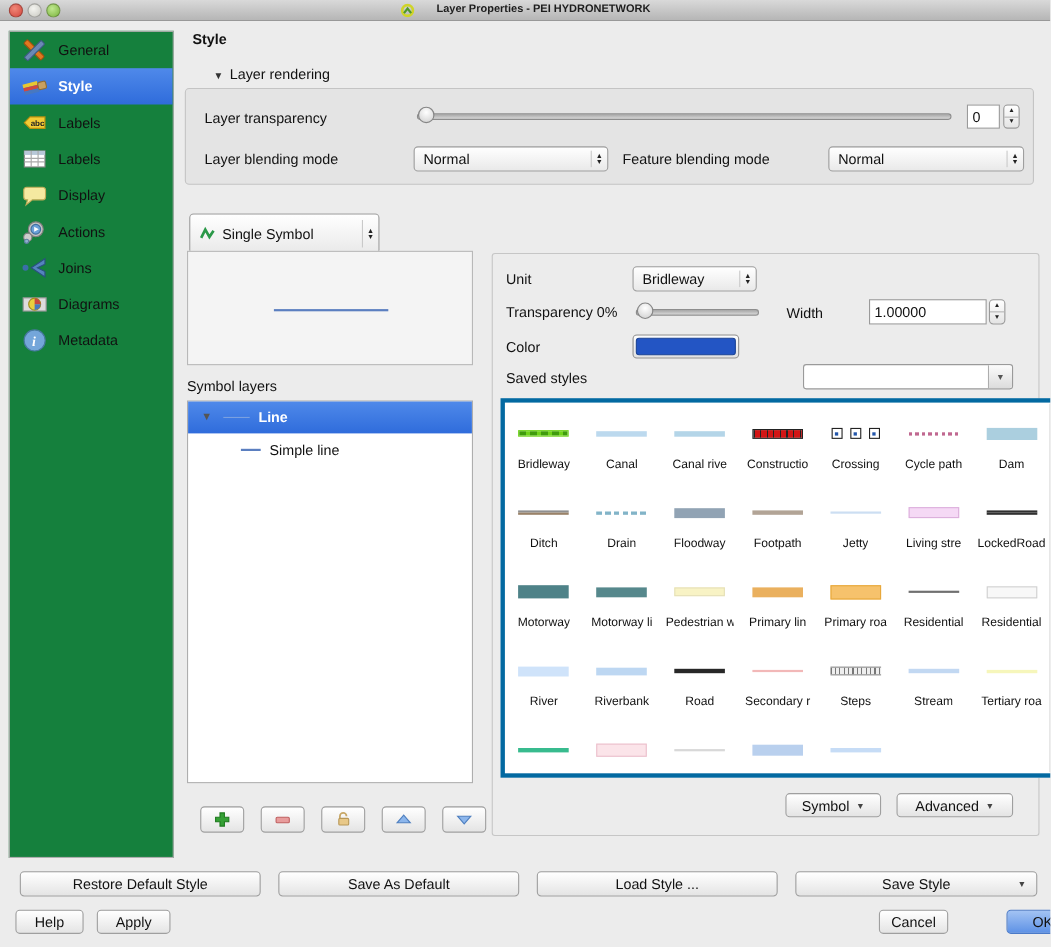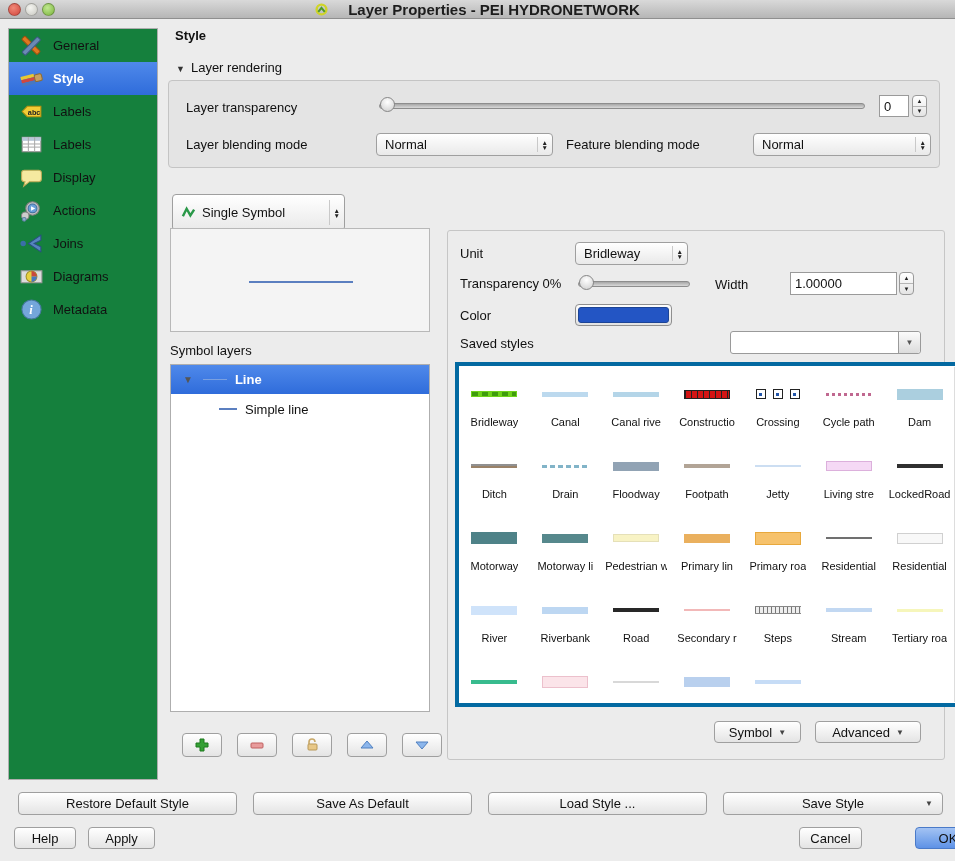--- a/index.html
+++ b/index.html
@@ -6,21 +6,21 @@
   .window{position:relative;width:955px;height:861px;background:#ececec;overflow:hidden;
           font-size:13px;color:#111;}
   
   .titlebar{position:absolute;left:0;top:0;width:955px;height:18px;
             background:linear-gradient(#d9d9d9,#b6b6b6);border-bottom:1px solid #8f8f8f;
             display:flex;align-items:center;justify-content:center;}
   .tl-light{position:absolute;top:3px;width:11px;height:11px;border-radius:50%;border:1px solid rgba(0,0,0,.25);}
   .tl-red{left:8px;background:radial-gradient(circle at 40% 35%,#f08878,#d2453c);}
   .tl-yellow{left:25px;background:radial-gradient(circle at 40% 35%,#f4f4f0,#c9c9c2);}
   .tl-green{left:42px;background:radial-gradient(circle at 40% 35%,#c0e890,#7ab33c);}
-  .title-text{font-weight:bold;font-size:15px;color:#1d1d1d;display:flex;align-items:center;gap:20px;}
+  .title-text{font-weight:bold;font-size:10px;color:#1d1d1d;display:flex;align-items:flex-start;gap:20px;}
   
   .btn{position:absolute;display:flex;align-items:center;justify-content:center;
        background:linear-gradient(#ffffff,#e4e4e4);border:1px solid #9f9f9f;border-radius:4px;
        font-size:13px;color:#111;box-sizing:border-box;cursor:default;}
   .btn-blue{background:linear-gradient(#a3c3f3,#5e92e6);border-color:#4a7ac8;margin-left:40px;}
   .combo{position:absolute;display:flex;align-items:center;box-sizing:border-box;
          background:linear-gradient(#ffffff,#e9e9e9);border:1px solid #9f9f9f;border-radius:4px;
          padding:0 4px 0 8px;font-size:13px;}
   .combo .combo-label{flex:1;white-space:nowrap;overflow:hidden;}
   .updown{display:flex;flex-direction:column;align-items:center;justify-content:center;
@@ -197,21 +197,21 @@
             <circle cx="12" cy="12" r="9.2" fill="#74a6da" stroke="#47789f"></circle>
             <text x="9.8" y="16.5" font-size="12" font-style="italic" font-weight="bold" fill="#fff" font-family="Liberation Serif">i</text>
           </svg>
         </span>
         <span>Metadata</span>
       </div>
     </div>
 
   <div class="lbl" style="left:175px;top:28px;font-weight:bold;">Style</div>
 
-  <div class="lbl" style="left:176px;top:60px;text-align:right;">
+  <div class="lbl" style="left:194px;top:60px;text-align:right;">
     <span style="font-size:9px;color:#333;margin-right:6px;">▼</span><span>Layer rendering</span>
   </div>
 
   <div class="panel">
     <div class="lbl" style="left:17px;top:19px;">Layer transparency</div>
     <div class="slider-track" style="left:210px;top:22px;width:484px;">
       <div class="slider-knob"></div>
     </div>
     <div class="field" style="left:710px;top:14px;width:30px;height:22px;">0</div>
     <div class="stepper" style="left:743px;top:14px;height:22px;">

